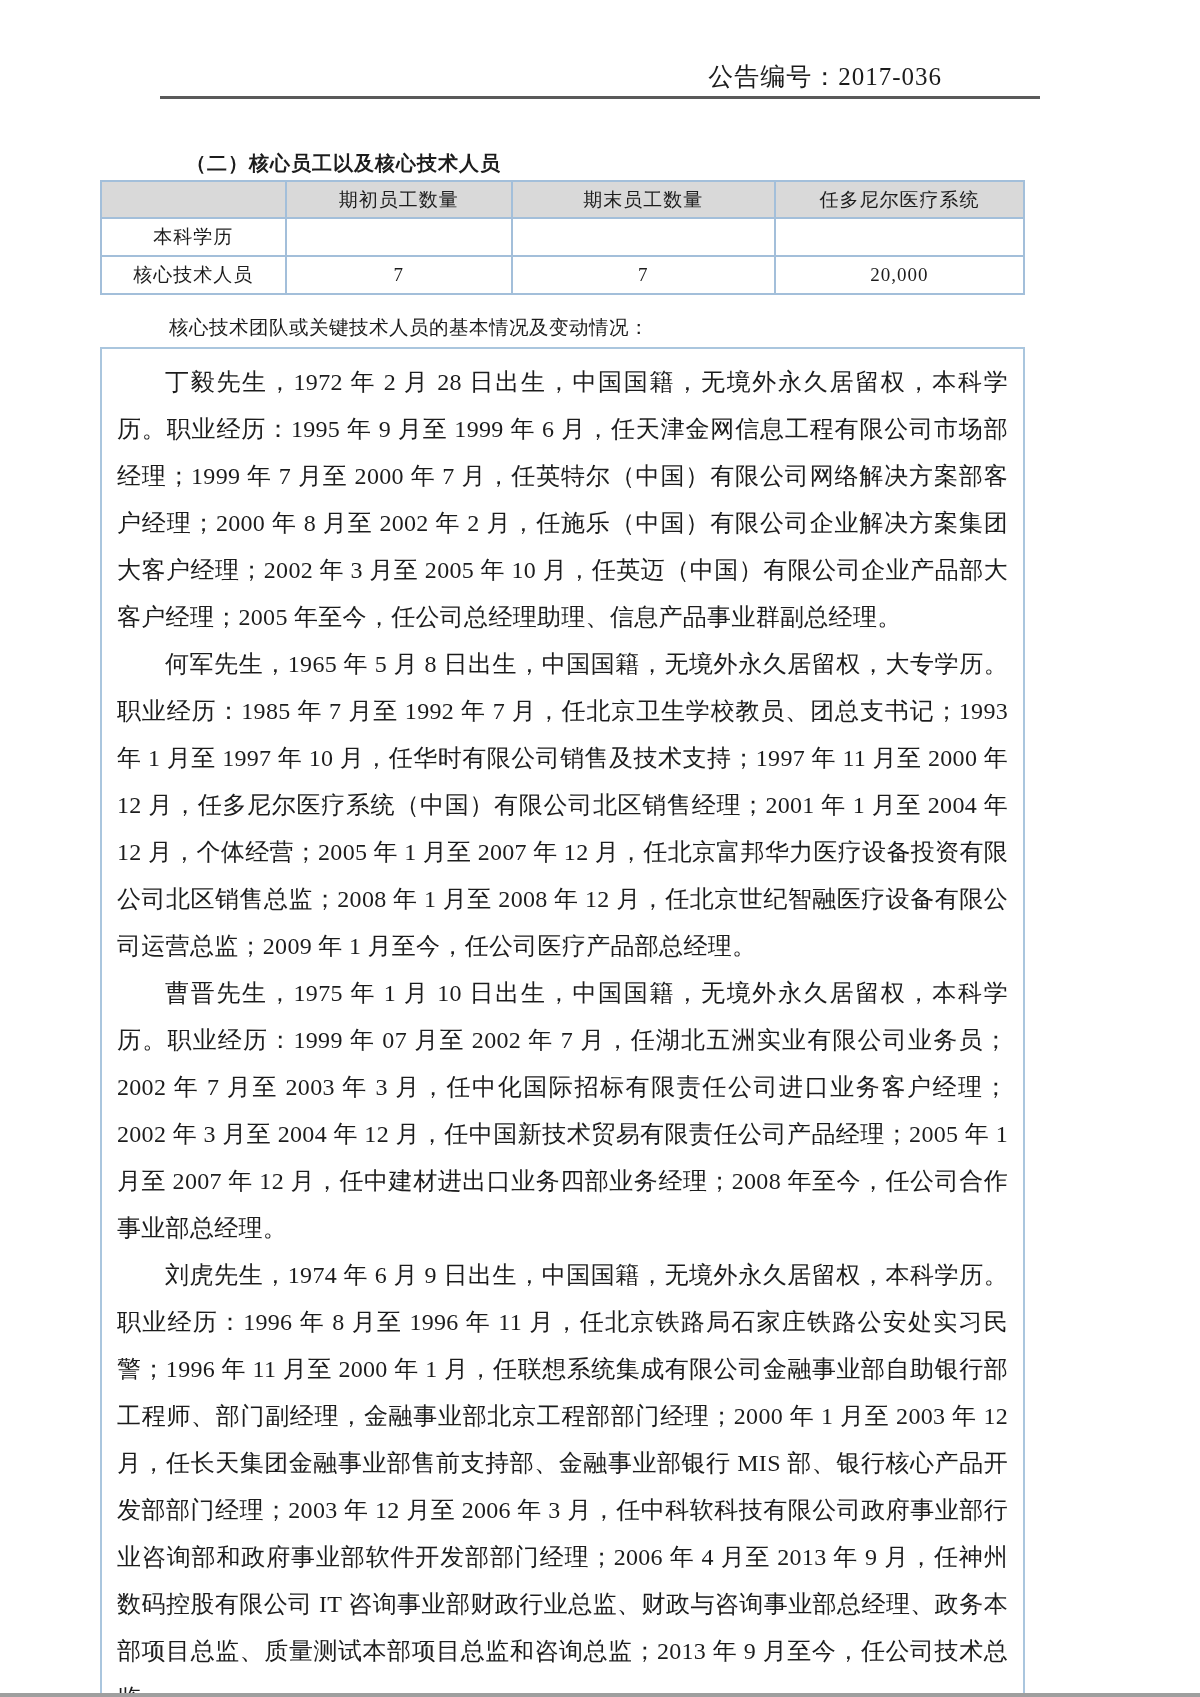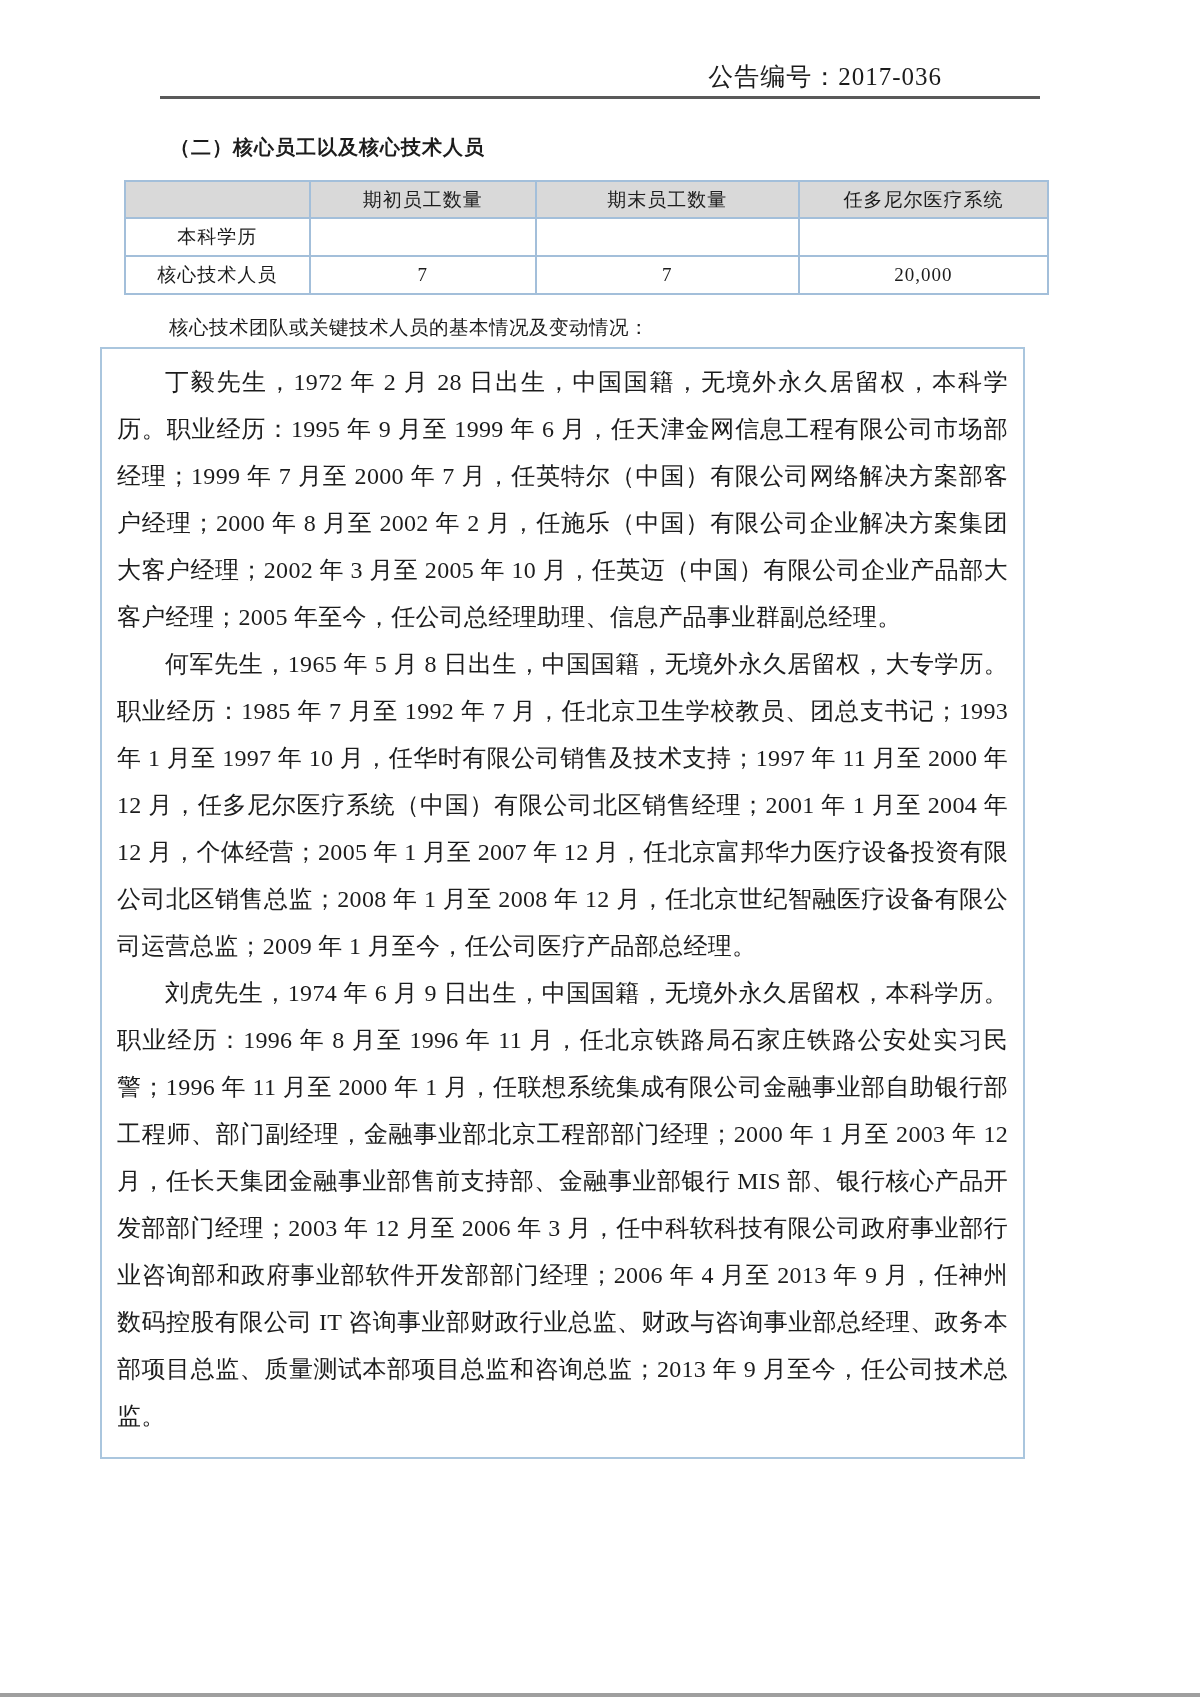--- a/index.html
+++ b/index.html
@@ -31,36 +31,35 @@
     left: 160px;
     width: 880px;
     border-top: 3px solid #5a5a5a;
   }
 
   
   .section-heading {
     position: absolute;
     top: 134px;
     left: 170px;
-    margin: 0;
+    margin: 16px;
     font-size: 20px;
     font-weight: bold;
     letter-spacing: 1px;
   }
 
   
   .core-table {
     position: absolute;
     top: 180px;
     left: 100px;
     width: 925px;
     border-collapse: collapse;
     table-layout: fixed;
     font-size: 19px;
-    margin-left: 24px;
   }
   .core-table th, .core-table td {
     border: 2px solid #a3bfda;
     text-align: center;
     vertical-align: middle;
     font-weight: normal;
     padding: 0 4px;
     height: 38px;
     letter-spacing: 1px;
   }
@@ -153,18 +152,19 @@
         <td>20,000</td>
       </tr>
     </tbody>
   </table>
 
   <p class="note-line">核心技术团队或关键技术人员的基本情况及变动情况：</p>
 
   <div class="bio-box">
     <p class="bio">丁毅先生，1972 年 2 月 28 日出生，中国国籍，无境外永久居留权，本科学历。职业经历：1995 年 9 月至 1999 年 6 月，任天津金网信息工程有限公司市场部经理；1999 年 7 月至 2000 年 7 月，任英特尔（中国）有限公司网络解决方案部客户经理；2000 年 8 月至 2002 年 2 月，任施乐（中国）有限公司企业解决方案集团大客户经理；2002 年 3 月至 2005 年 10 月，任英迈（中国）有限公司企业产品部大客户经理；2005 年至今，任公司总经理助理、信息产品事业群副总经理。</p>
     <p class="bio">何军先生，1965 年 5 月 8 日出生，中国国籍，无境外永久居留权，大专学历。职业经历：1985 年 7 月至 1992 年 7 月，任北京卫生学校教员、团总支书记；1993 年 1 月至 1997 年 10 月，任华时有限公司销售及技术支持；1997 年 11 月至 2000 年 12 月，任多尼尔医疗系统（中国）有限公司北区销售经理；2001 年 1 月至 2004 年 12 月，个体经营；2005 年 1 月至 2007 年 12 月，任北京富邦华力医疗设备投资有限公司北区销售总监；2008 年 1 月至 2008 年 12 月，任北京世纪智融医疗设备有限公司运营总监；2009 年 1 月至今，任公司医疗产品部总经理。</p>
+    <p class="bio">曹晋先生，1975 年 1 月 10 日出生，中国国籍，无境外永久居留权，本科学历。职业经历：1999 年 07 月至 2002 年 7 月，任湖北五洲实业有限公司业务员；2002 年 7 月至 2003 年 3 月，任中化国际招标有限责任公司进口业务客户经理；2002 年 3 月至 2004 年 12 月，任中国新技术贸易有限责任公司产品经理；2005 年 1 月至 2007 年 12 月，任中建材进出口业务四部业务经理；2008 年至今，任公司合作事业部总经理。</p>
     <p class="bio">刘虎先生，1974 年 6 月 9 日出生，中国国籍，无境外永久居留权，本科学历。职业经历：1996 年 8 月至 1996 年 11 月，任北京铁路局石家庄铁路公安处实习民警；1996 年 11 月至 2000 年 1 月，任联想系统集成有限公司金融事业部自助银行部工程师、部门副经理，金融事业部北京工程部部门经理；2000 年 1 月至 2003 年 12 月，任长天集团金融事业部售前支持部、金融事业部银行 MIS 部、银行核心产品开发部部门经理；2003 年 12 月至 2006 年 3 月，任中科软科技有限公司政府事业部行业咨询部和政府事业部软件开发部部门经理；2006 年 4 月至 2013 年 9 月，任神州数码控股有限公司 IT 咨询事业部财政行业总监、财政与咨询事业部总经理、政务本部项目总监、质量测试本部项目总监和咨询总监；2013 年 9 月至今，任公司技术总监。</p>
   </div>
 
   <div class="page-bottom-edge"></div>
 
 </div>
 
 </body></html>

